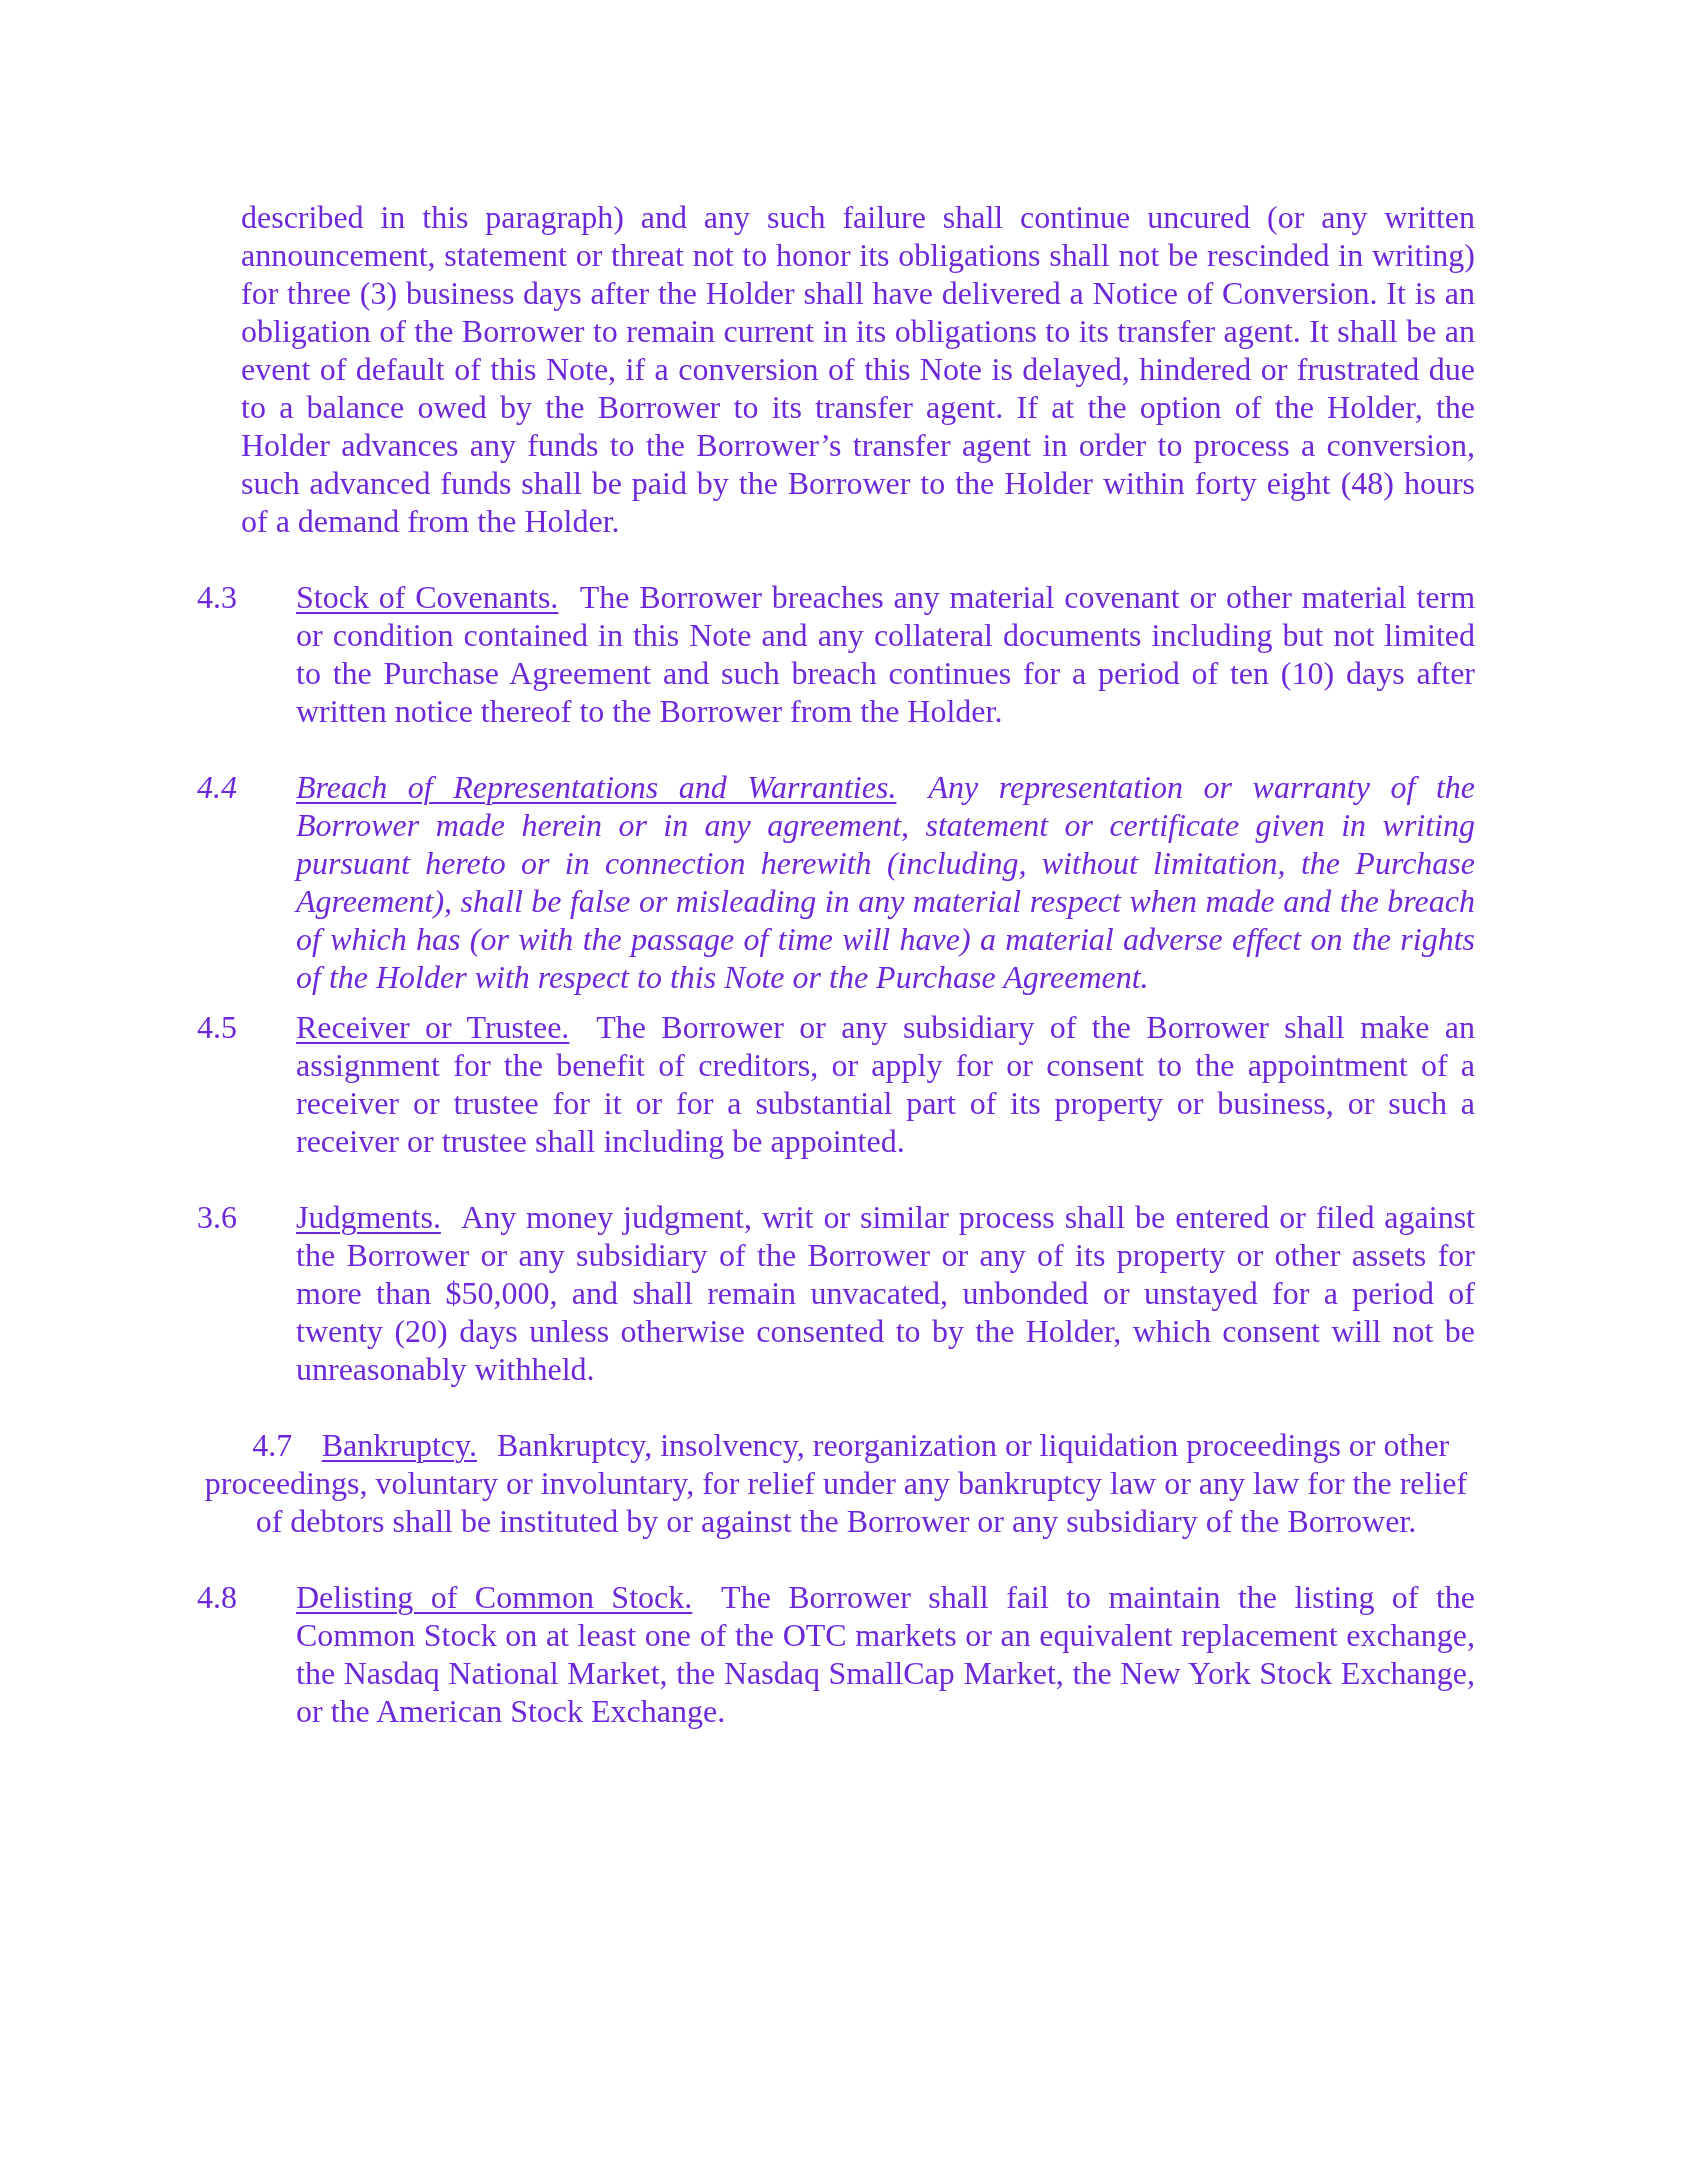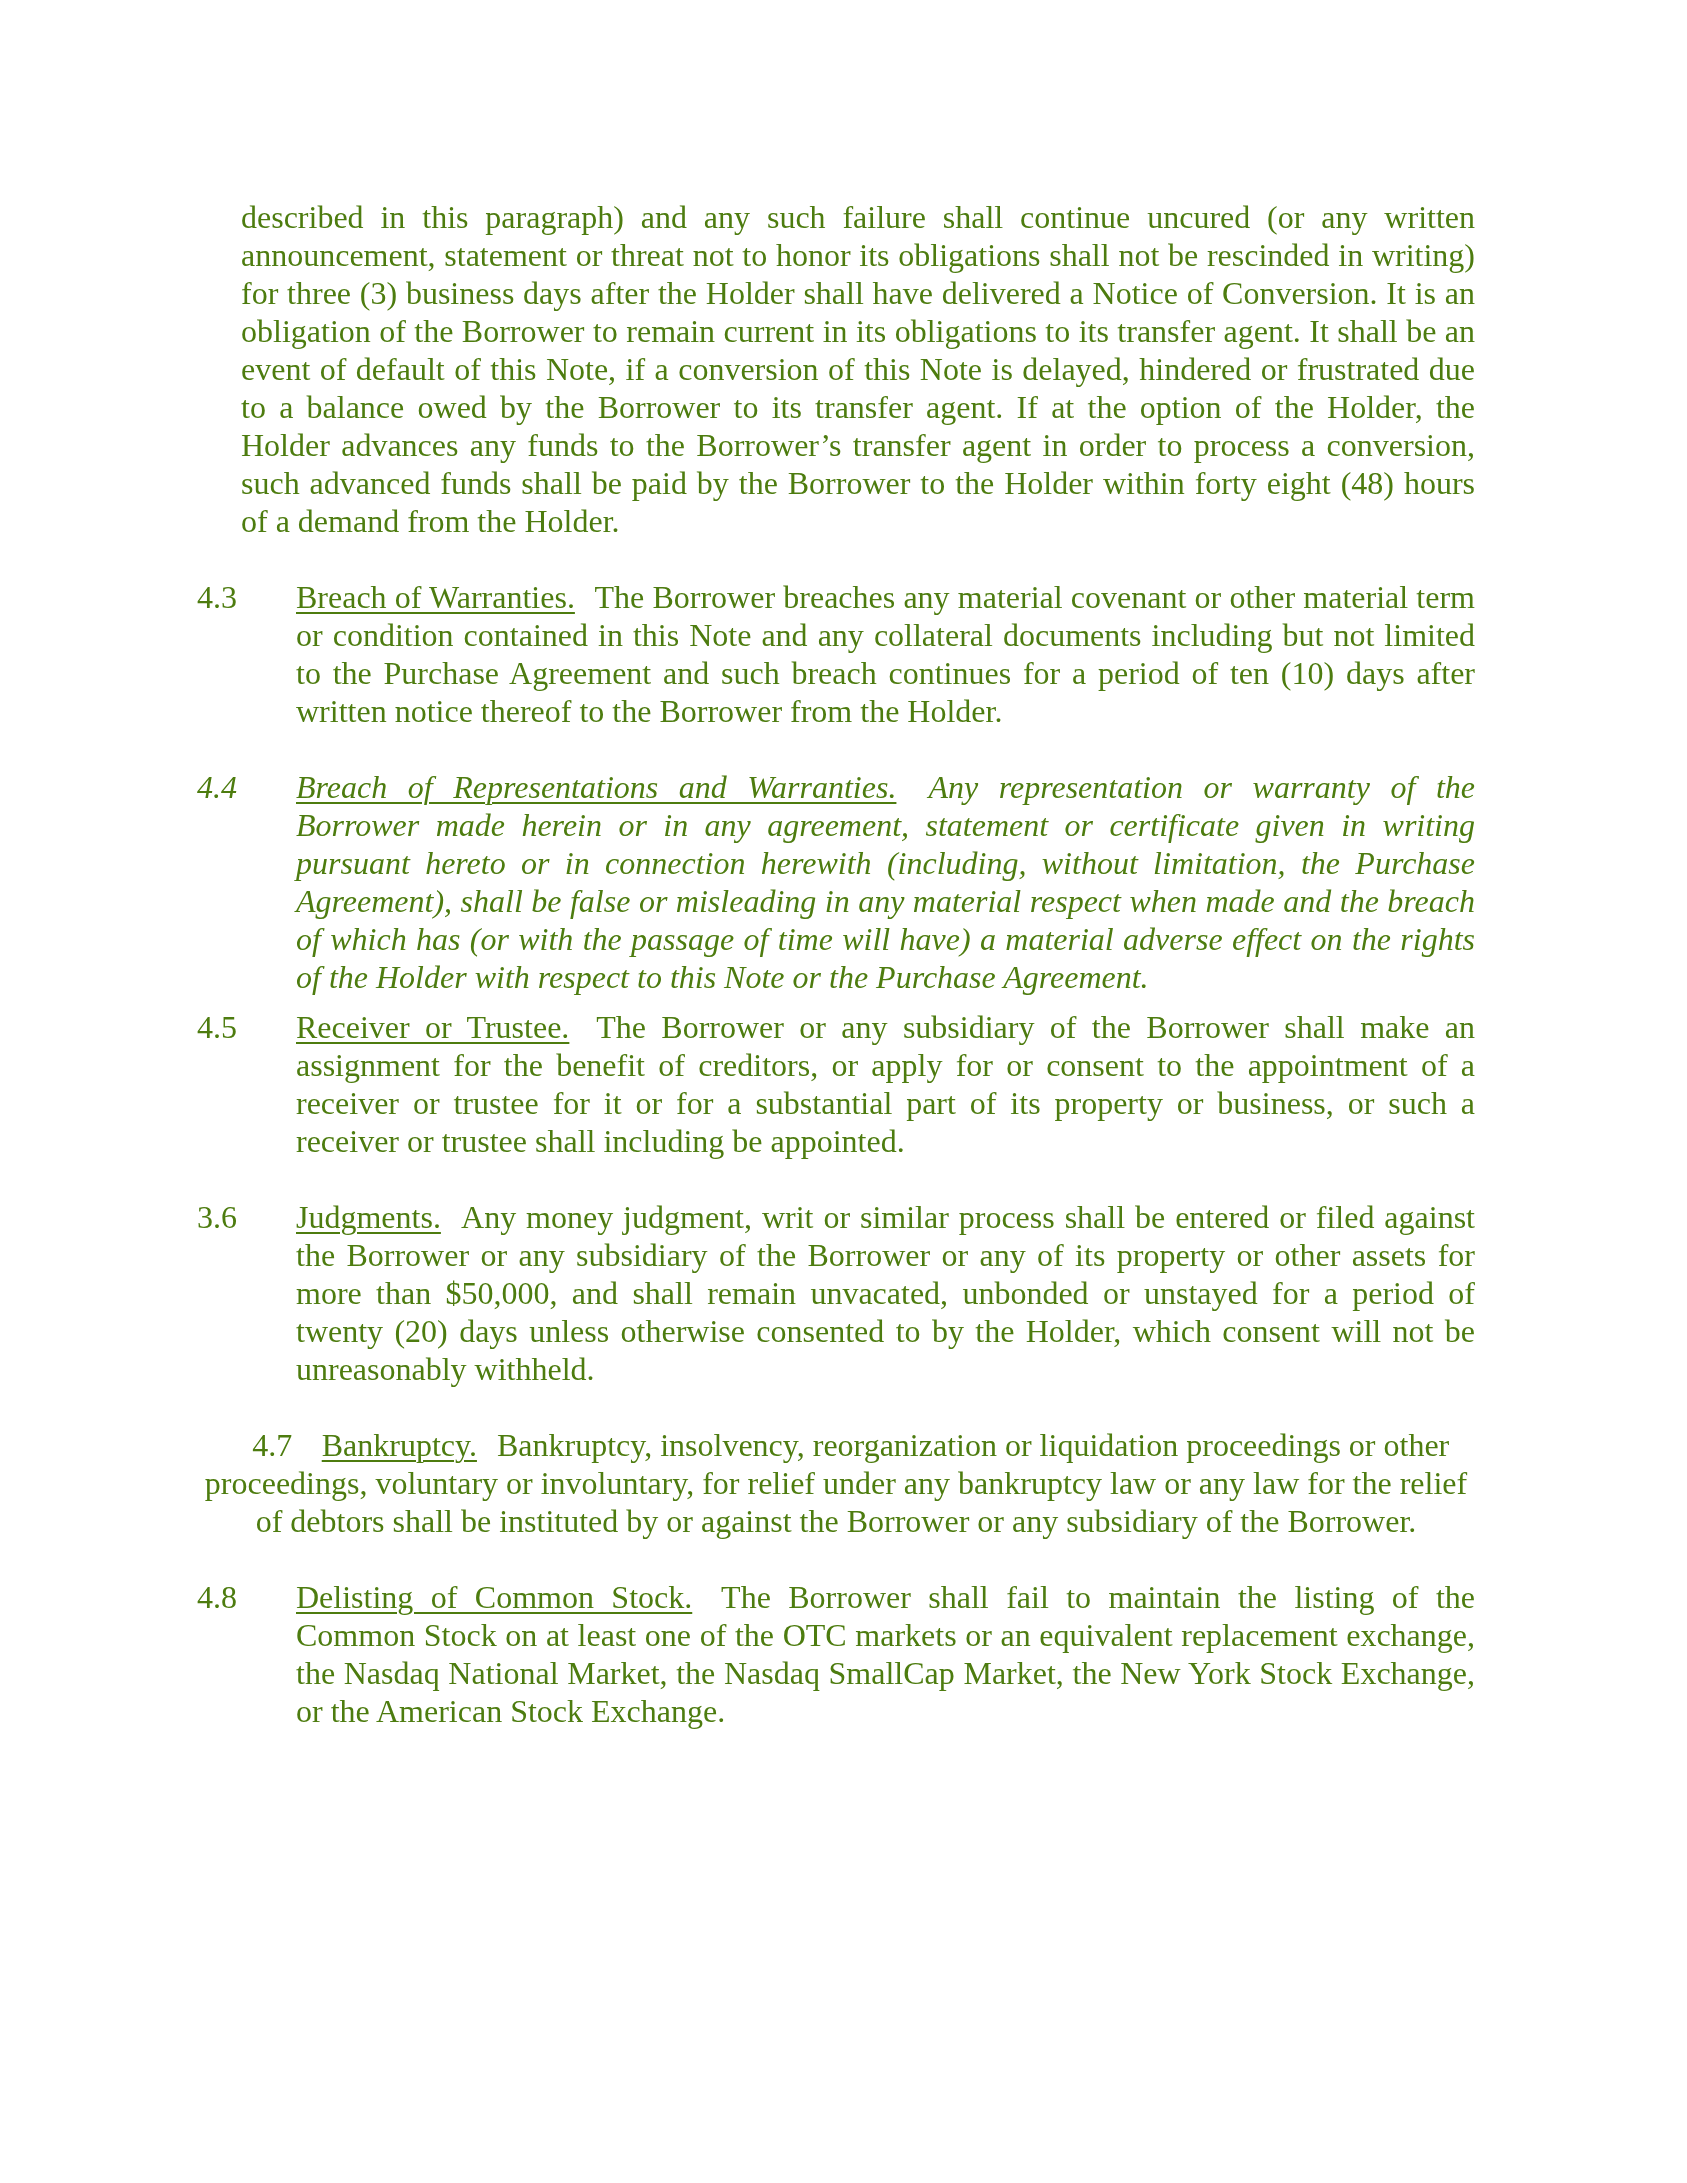--- a/index.html
+++ b/index.html
@@ -5,21 +5,21 @@
   * { margin: 0; padding: 0; box-sizing: border-box; }
   html, body { background: #ffffff; }
   .page {
     position: relative;
     width: 1687px;
     height: 2183px;
     background: #ffffff;
     font-family: "Liberation Serif", "DejaVu Serif", serif;
     font-size: 32px;
     line-height: 38px;
-    color: #4d7c0f;
+    color: #6d28d9;
   }
   .content {
     position: absolute;
     left: 197px;
     top: 198px;
     width: 1278px;
   }
   .para {
     text-align: justify;
     margin-left: 44px;
@@ -56,21 +56,21 @@
 </style>
 </head>
 <body>
 
 <div class="page">
   <div class="content">
 
     <p class="para">described in this paragraph) and any such failure shall continue uncured (or any written announcement, statement or threat not to honor its obligations shall not be rescinded in writing) for three (3) business days after the Holder shall have delivered a Notice of Conversion. It is an obligation of the Borrower to remain current in its obligations to its transfer agent. It shall be an event of default of this Note, if a conversion of this Note is delayed, hindered or frustrated due to a balance owed by the Borrower to its transfer agent. If at the option of the Holder, the Holder advances any funds to the Borrower’s transfer agent in order to process a conversion, such advanced funds shall be paid by the Borrower to the Holder within forty eight (48) hours of a demand from the Holder.</p>
 
     <div class="section hang">
-      <span class="num">4.3</span><span class="heading">Breach of Warranties.</span>
+      <span class="num">4.3</span><span class="heading">Stock of Covenants.</span>
       <span class="section-body">The Borrower breaches any material covenant or other material term or condition contained in this Note and any collateral documents including but not limited to the Purchase Agreement and such breach continues for a period of ten (10) days after written notice thereof to the Borrower from the Holder.</span>
     </div>
 
     <div class="section hang mb-small">
       <span class="num">4.4</span><span class="heading">Breach of Representations and Warranties.</span>
       <span class="section-body">Any representation or warranty of the Borrower made herein or in any agreement, statement or certificate given in writing pursuant hereto or in connection herewith (including, without limitation, the Purchase Agreement), shall be false or misleading in any material respect when made and the breach of which has (or with the passage of time will have) a material adverse effect on the rights of the Holder with respect to this Note or the Purchase Agreement.</span>
     </div>
 
     <div class="section hang">
       <span class="num">4.5</span><span class="heading">Receiver or Trustee.</span>

